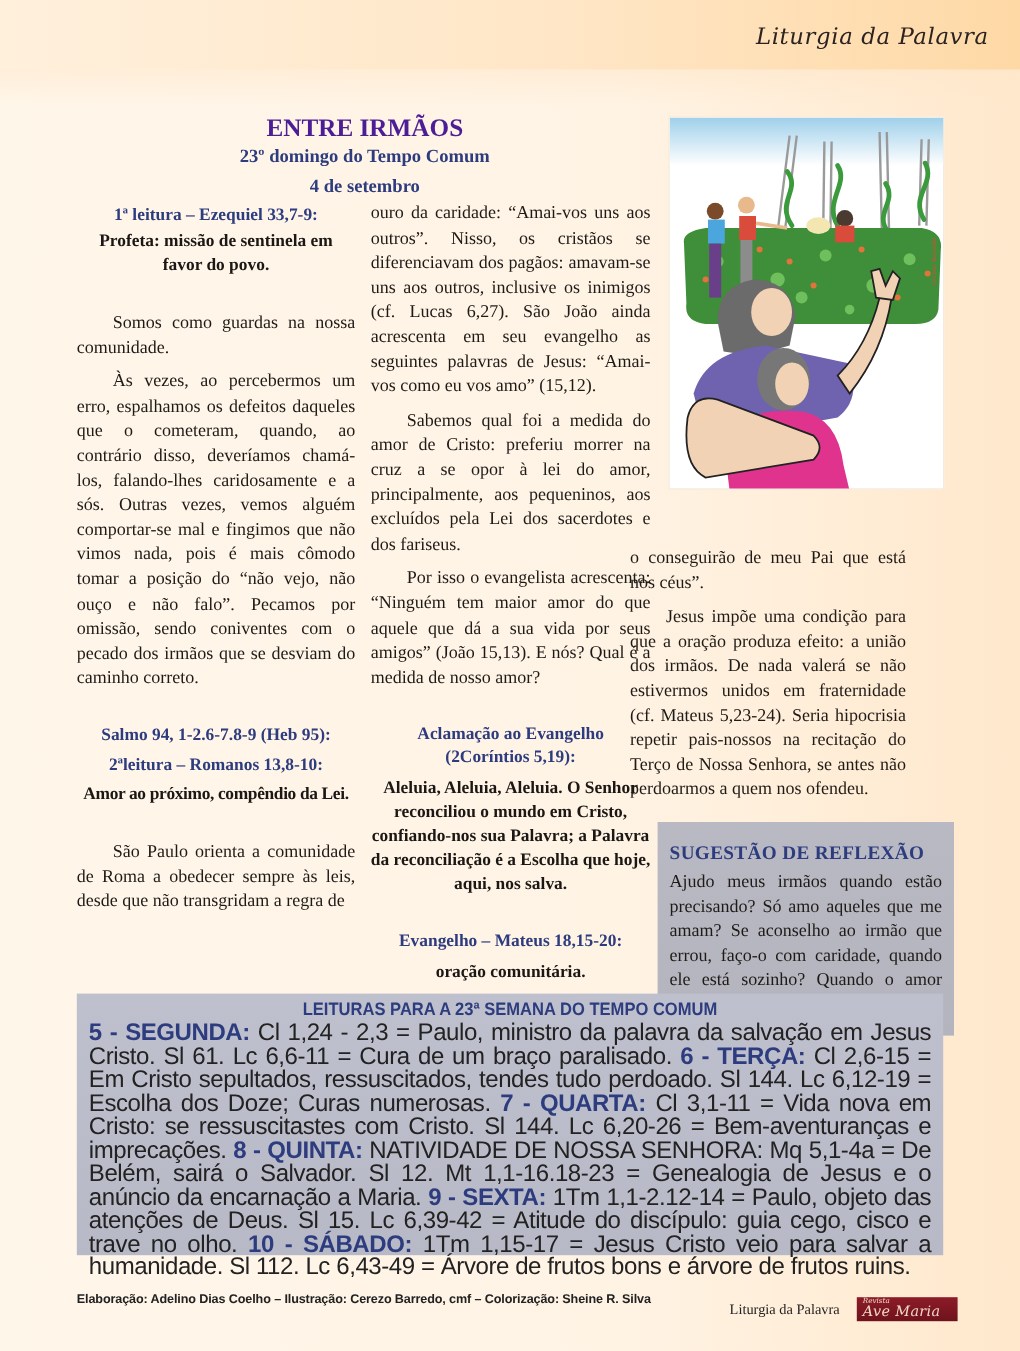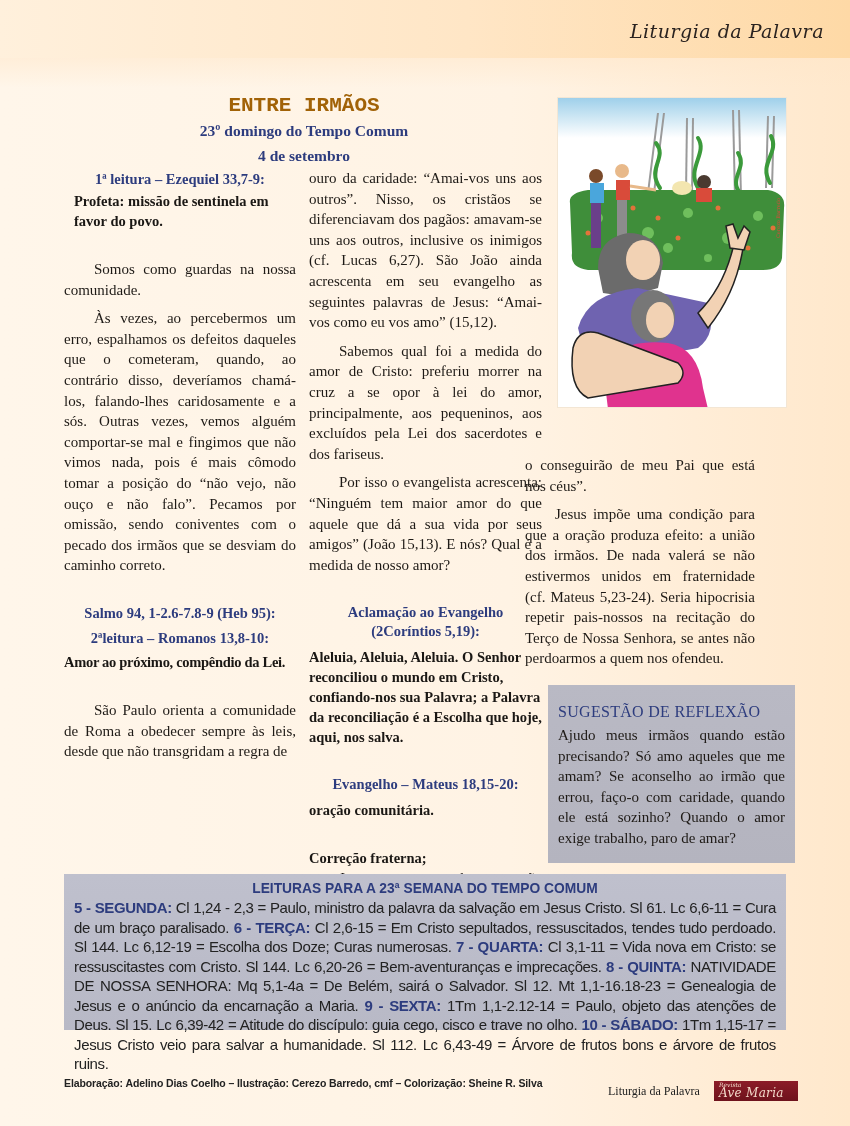--- a/index.html
+++ b/index.html
@@ -18,68 +18,68 @@
     content: ""; position: absolute; left: 0; right: 0; bottom: -30px; height: 30px;
     background: linear-gradient(180deg, rgba(255,230,200,0.5), rgba(255,240,225,0));
   }
   .running-head {
     position: absolute; right: 26px; top: 20px;
     font-family: "DejaVu Serif", serif; font-style: italic;
     font-size: 19px; color: #2a2320; letter-spacing: 0.5px;
   }
   .title {
     position: absolute; left: 60px; top: 94px; width: 488px; text-align: center;
-    font-family: Liberation Mono, monospace; font-weight: bold; font-size: 21px; color: #a16207;
+    font-family: Liberation Serif, serif; font-weight: bold; font-size: 21px; color: #4c1d95;
   }
   .subtitle {
     position: absolute; left: 60px; width: 488px; text-align: center;
     font-family: "Liberation Serif", serif; font-weight: bold; font-size: 15.5px; color: #2d3c7e;
   }
   .col {
     position: absolute;
     font-family: "Liberation Serif", serif;
     font-size: 15px; line-height: 20.6px; color: #1e1a16;
   }
   .col p { text-align: justify; text-indent: 30px; margin-bottom: 8px; }
   .col p.noindent { text-indent: 0; }
   .hd {
     text-align: center; font-weight: bold; color: #2d3c7e; font-size: 14.5px; line-height: 19px;
   }
   .bd {
-    font-weight: bold; color: #1a1714; font-size: 14.5px; line-height: 20px;
+    text-align: center; font-weight: bold; color: #1a1714; font-size: 14.5px; line-height: 20px;
   }
   .illustration {
     position: absolute; left: 557px; top: 97px; width: 230px; height: 311px;
     background: #ffffff; overflow: hidden; border: 1px solid #f3e6d4;
   }
   .reflection {
     position: absolute; left: 548px; top: 685px; width: 247px; height: 178px;
     background: linear-gradient(180deg, #b9b9c4 0%, #b4b4bf 100%);
     padding: 18px 10px 10px 10px;
   }
   .reflection h3 {
-    font-family: "Liberation Serif", serif; font-size: 16px; font-weight: normal;
+    font-family: "Liberation Serif", serif; font-size: 16px; font-weight: bold;
     color: #2d3c7e; margin-bottom: 4px; letter-spacing: 0.3px;
   }
   .reflection p {
     font-family: "Liberation Serif", serif; font-size: 15px; line-height: 20.6px;
     text-align: justify; color: #1e1a16;
   }
   .readings {
-    position: absolute; left: 64px; top: 874px; width: 722px; height: 156px;
+    position: absolute; left: 64px; top: 828px; width: 722px; height: 218px;
     background: linear-gradient(180deg, #bfc0cd 0%, #b8b9c6 100%);
     padding: 3px 10px 4px 10px;
     font-family: "Liberation Sans", "DejaVu Sans", sans-serif;
   }
   .readings h4 {
     text-align: center; font-size: 15px; font-weight: bold; color: #2d3c7e;
     letter-spacing: 0; line-height: 21px; transform: scaleX(0.92);
   }
   .readings .body {
-    font-size: 15px; line-height: 19.5px; color: #222; text-align: justify;
+    font-size: 20px; line-height: 19.5px; color: #222; text-align: justify;
     letter-spacing: -0.35px;
   }
   .readings .day { color: #2d3c7e; font-weight: bold; }
   .credits {
     position: absolute; left: 64px; top: 1077px;
     font-family: "Liberation Sans", sans-serif; font-weight: bold; font-size: 10.5px; color: #222;
     letter-spacing: -0.1px;
   }
   .footer-label {
     position: absolute; left: 608px; top: 1084px;

